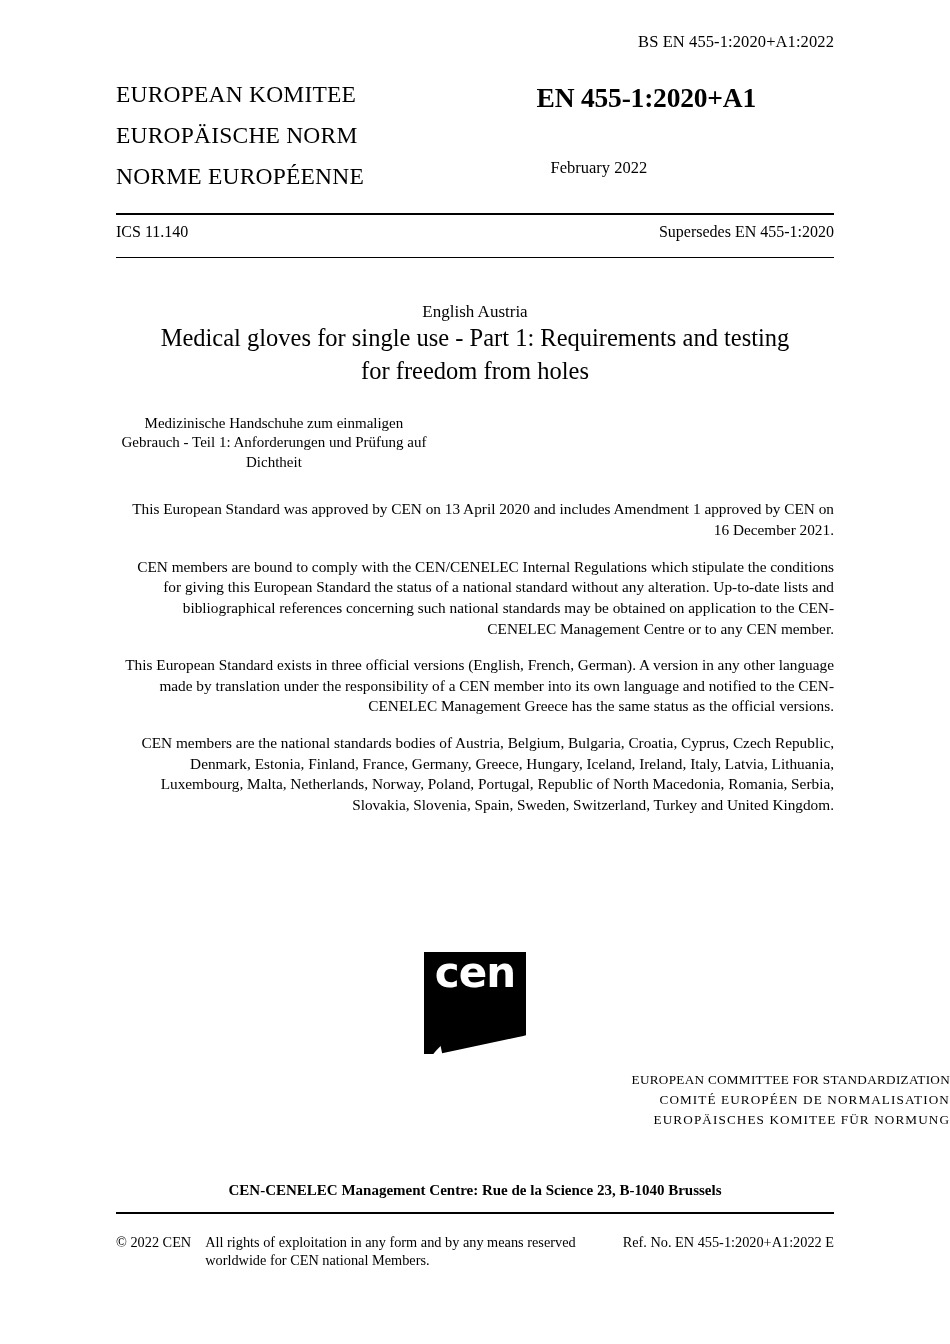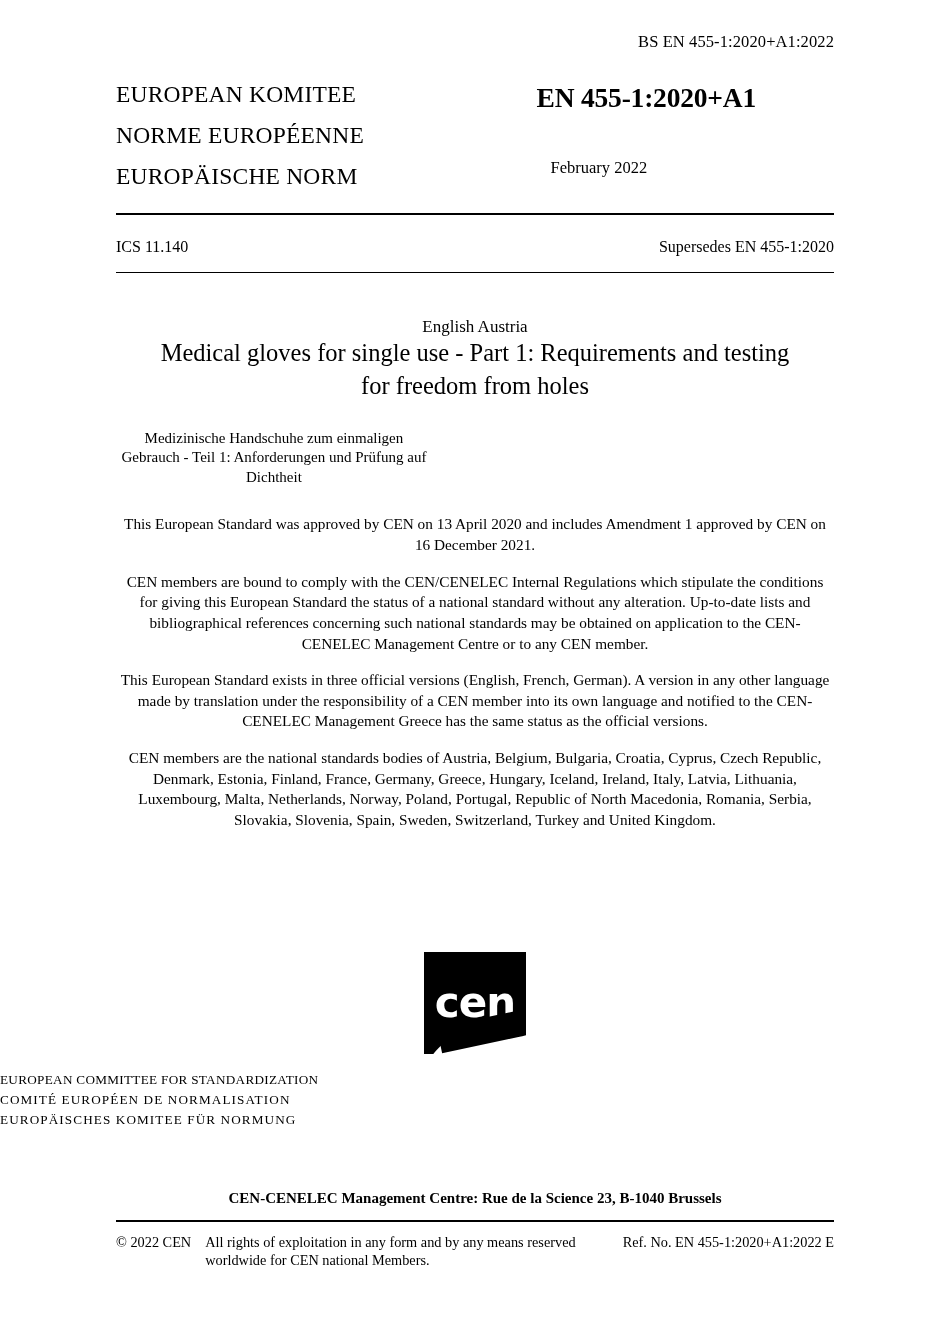--- a/index.html
+++ b/index.html
@@ -67,21 +67,21 @@
     margin: 16px 0 0 0;
   }
   hr.rule.thin {
     border-top: 1.6px solid #000;
   }
 
   .ics-row {
     display: flex;
     justify-content: space-between;
     font-size: 16px;
-    padding-top: 23px;
+    padding-top: 8px;
   }
 
   .english-version {
     text-align: center;
     font-size: 17px;
     margin-top: 44px;
   }
 
   .main-title {
     text-align: center;
@@ -100,21 +100,21 @@
   .alt-titles .alt {
     width: 44%;
     text-align: center;
   }
   .alt-titles .alt.fr { text-align: center; }
   .alt-titles .alt.de { text-align: center; }
 
   .body-text {
     font-size: 15.3px;
     line-height: 1.35;
-    text-align: center;
+    text-align: right;
     margin-top: 26px;
   }
   .body-text p {
     margin: 0 0 16px 0;
   }
 
   
   .logo-wrap {
     position: absolute;
     left: 0;
@@ -125,21 +125,21 @@
   .cen-logo {
     width: 102px;
     height: 102px;
     background: #000;
     display: inline-block;
     position: relative;
     overflow: hidden;
   }
   .cen-logo .cen-text {
     position: absolute;
-    top: 30px;
+    top: 0;
     left: 0;
     right: 0;
     text-align: center;
     color: #fff;
     font-family: "DejaVu Sans", sans-serif;
     font-weight: bold;
     font-size: 42px;
     letter-spacing: -1px;
     line-height: 1;
   }
@@ -159,21 +159,21 @@
     height: 26px;
     background: #000;
     left: 14px;
     top: 62px;
     transform: rotate(-12deg);
     border-radius: 0 0 40% 0;
   }
 
   .org-names {
     margin-top: 12px;
-    text-align: left;
+    text-align: right;
     font-size: 13.2px;
     line-height: 1.5;
     letter-spacing: 0.3px;
   }
   .org-names .l2 { letter-spacing: 1.1px; }
   .org-names .l3 { letter-spacing: 1.1px; }
 
   .mgmt-centre {
     text-align: center;
     font-size: 15px;
@@ -184,21 +184,21 @@
   .footer-rule {
     border: none;
     border-top: 2.2px solid #000;
     margin: 13px 0 0 0;
   }
 
   .footer {
     display: flex;
     justify-content: space-between;
     font-size: 14.3px;
-    padding-top: 11px;
+    padding-top: 19px;
     line-height: 1.3;
   }
   .footer .left {
     display: flex;
     gap: 14px;
   }
   .footer .copy { white-space: nowrap; }
   .footer .rights { max-width: 400px; }
   .footer .right { white-space: nowrap; padding-top: 0; }
 
@@ -212,22 +212,22 @@
 </head>
 <body>
 
 <div class="page">
 
   <div class="doc-ref">BS EN 455-1:2020+A1:2022</div>
 
   <div class="title-block">
     <div class="standard-names">
       <div>EUROPEAN KOMITEE</div>
+      <div>EUROPÄISCHE NORM</div>
       <div>NORME EUROPÉENNE</div>
-      <div>EUROPÄISCHE NORM</div>
     </div>
     <div class="right-head">
       <div class="en-number">EN 455-1:2020+A1</div>
       <div class="en-date">February 2022</div>
     </div>
   </div>
 
   <hr class="rule">
 
   <div class="ics-row">

